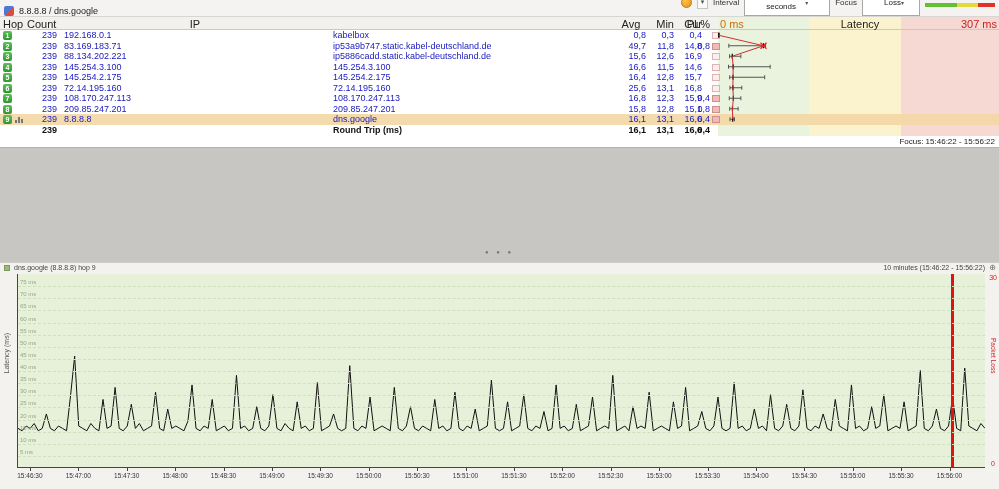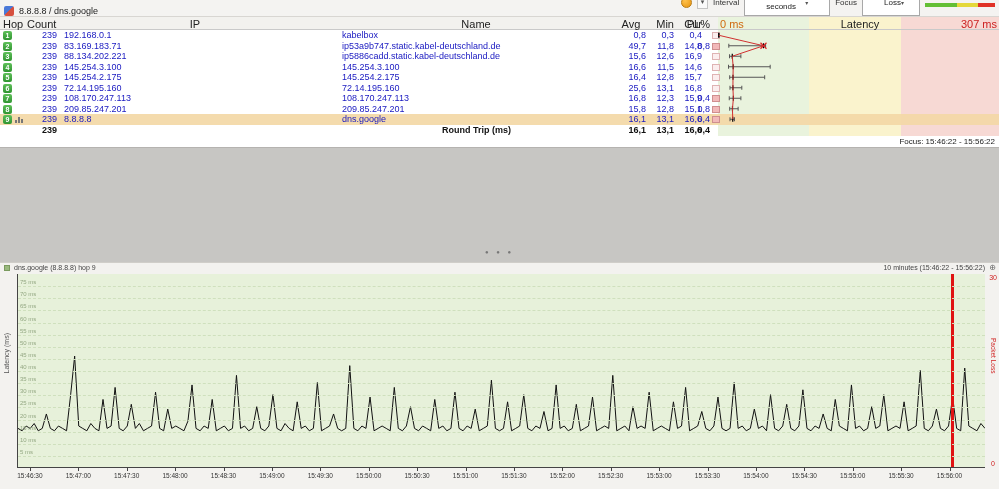--- a/index.html
+++ b/index.html
@@ -44,31 +44,31 @@
 
   .rows{position:absolute;left:0;top:30px;width:999px;height:95px;z-index:4}
   .trow{position:absolute;left:0;width:999px;height:10.5px;font-size:9px;line-height:10.5px;color:#1818c0}
   .trow.selected{background:rgba(243,216,166,0.92)}
   .badge{position:absolute;left:3px;top:1px;width:9px;height:9px;border-radius:2px;background:linear-gradient(#5fc05a,#2f9430);color:#fff;font-size:7px;line-height:9px;text-align:center;font-weight:bold}
   .mini-chart{position:absolute;left:15px;top:2px;width:9px;height:7px;display:flex;align-items:flex-end;gap:1px}
   .mini-chart i{display:block;width:2px;background:#777}
   .cell{position:absolute;top:0;white-space:nowrap}
   .c-count{left:24px;width:33px;text-align:right}
   .c-ip{left:64px}
-  .c-name{left:342px}
+  .c-name{left:333px}
   .c-avg{left:616px;width:30px;text-align:right}
   .c-min{left:646px;width:28px;text-align:right}
   .c-cur{left:674px;width:28px;text-align:right}
   .c-pl{left:684px;width:26px;text-align:right}
   .lossbox{position:absolute;left:712px;top:2px;width:8px;height:7px;border:1px solid #dfb3b3;background:#fbeeee}
   .lossbox.strong{background:#f2b9b9;border-color:#cf8f8f}
   .whiskers{position:absolute;left:718px;top:30px;z-index:5}
 
   .summary{position:absolute;left:0;top:124.5px;width:999px;height:11.5px;z-index:4;font-size:9px;line-height:11.5px;color:#111;font-weight:bold}
-  .s-name{left:333px;width:287px;text-align:center}
+  .s-name{left:333px;width:287px;text-align:left}
   .focus-strip{position:absolute;left:0;top:136px;width:999px;height:12px;background:#fff;z-index:4;font-size:8px;line-height:12px;color:#222;text-align:right;padding-right:4px;border-bottom:1px solid #b5b3b0}
 
   .splitter{position:absolute;left:0;top:249px;width:999px;text-align:center;font-size:6px;color:#777;letter-spacing:3px;z-index:3}
 
   
   .tgraph{position:absolute;left:0;top:262px;width:999px;height:227px;background:#f3f2ef;border-top:1px solid #d0cec9;z-index:5}
   .tg-title-icon{position:absolute;left:4px;top:2px;width:6px;height:6px;background:#9ab97e;border:1px solid #7a9a5e}
   .tg-title{position:absolute;left:14px;top:1px;font-size:7px;color:#444}
   .tg-range{position:absolute;right:14px;top:1px;font-size:7px;color:#444}
   .tg-gear{position:absolute;right:3px;top:0;font-size:8px;color:#666}
@@ -117,21 +117,20 @@
   <span class="zone-green"></span>
   <span class="zone-yellow"></span>
   <span class="zone-pink"></span>
 </div>
 
 <div class="thead">
   <span class="thead-bg"></span>
   <span class="hcell h-hop">Hop</span>
   <span class="hcell h-count">Count</span>
   <span class="hcell h-ip">IP</span>
-  <span class="hcell h-name">Name</span>
   <span class="hcell h-avg">Avg</span>
   <span class="hcell h-min">Min</span>
   <span class="hcell h-cur">Cur</span>
   <span class="hcell h-pl">PL%</span>
   <span class="hcell h-0ms">0 ms</span>
   <span class="hcell h-lat">Latency</span>
   <span class="hcell h-max">307 ms</span>
 </div>
 
 <div class="rows">

